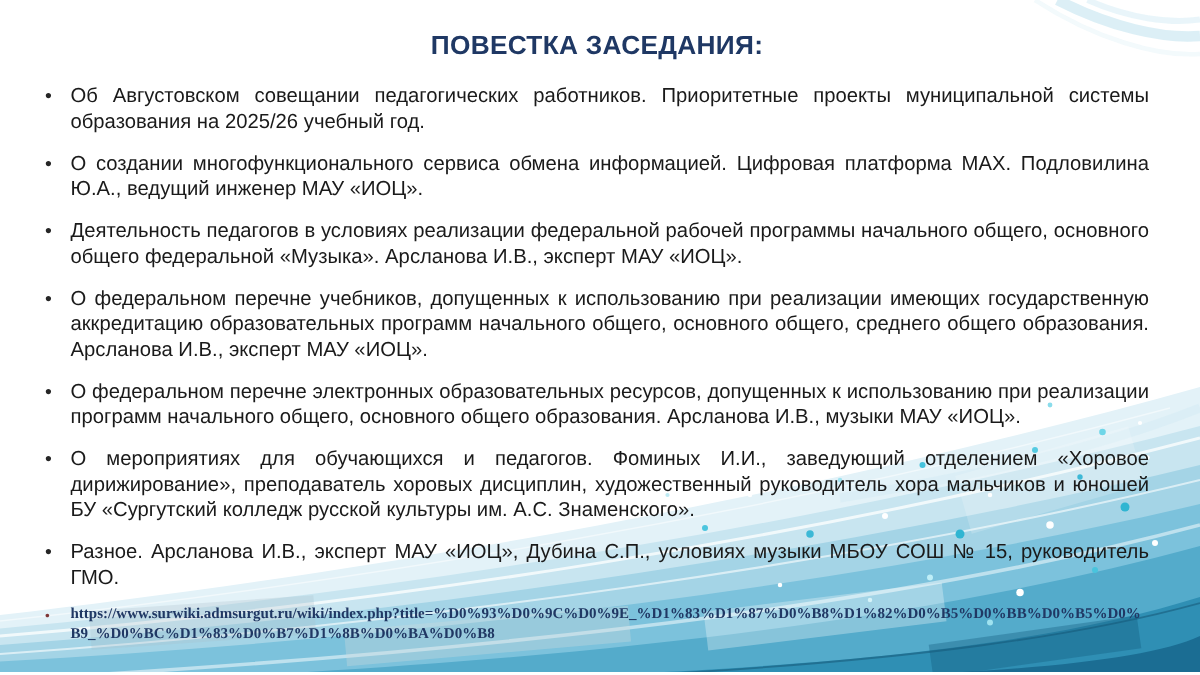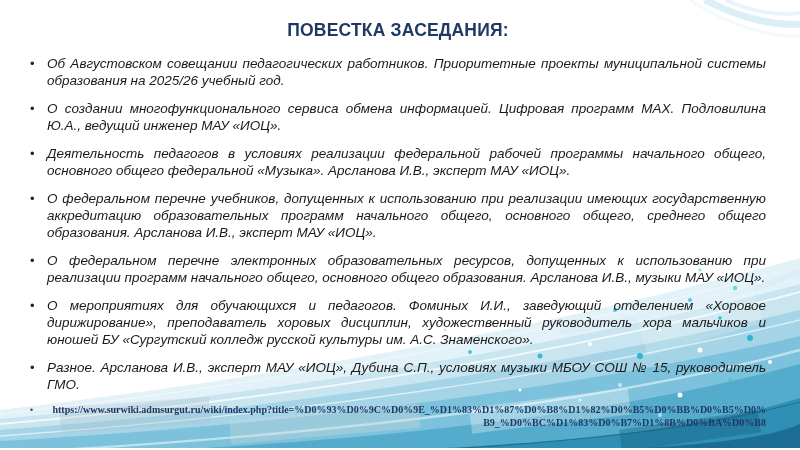--- a/index.html
+++ b/index.html
@@ -6,27 +6,27 @@
   body{width:800px;height:450px;overflow:hidden;background:#ffffff;
        font-family:"Liberation Sans","DejaVu Sans",sans-serif;}
   .slide{position:relative;width:800px;height:448px;background:#ffffff;overflow:hidden;}
   .deco{position:absolute;inset:0;width:800px;height:450px;z-index:0;pointer-events:none;}
   .content{position:relative;z-index:1;padding:18px 34px 0 30px;box-sizing:border-box;}
   .title{color:#1f3864;font-weight:bold;font-size:17.5px;text-align:center;
          letter-spacing:.2px;margin:2px 0 14px 0;}
   .bullet{display:flex;margin-bottom:11px;}
   .marker{flex:0 0 17px;color:#262626;font-size:13px;line-height:17px;text-align:left;}
   .btext{flex:1;color:#1a1a1a;font-size:13.5px;line-height:17px;
-         text-align:justify;text-align-last:left;font-style:italic;}
+         text-align:justify;text-align-last:left;}
   .link-row{margin-top:2px;margin-bottom:0;}
   .link-marker{color:#7d3535;font-size:9px;line-height:12px;flex:0 0 17px;}
   .link{display:block;flex:1;color:#203864;
         font-family:"Liberation Serif","DejaVu Serif",serif;font-weight:bold;
         font-size:10px;line-height:12.5px;text-decoration:none;
-        word-break:break-all;text-align:right;}
+        word-break:break-all;text-align:left;}
 </style>
 </head>
 <body>
 
 <div class="slide">
 
   <svg class="deco" viewBox="0 0 800 450" aria-hidden="true">
 
     <g>
       <path d="M0,450 L0,410 C240,382 520,336 800,258 L800,450 Z" fill="#e3f2f8"></path>
@@ -87,21 +87,21 @@
 
   <div class="content">
     <div class="title">ПОВЕСТКА ЗАСЕДАНИЯ:</div>
 
     <div class="bullet">
       <span class="marker">•</span>
       <span class="btext">Об Августовском совещании педагогических работников. Приоритетные проекты муниципальной системы образования на 2025/26 учебный год.</span>
     </div>
     <div class="bullet">
       <span class="marker">•</span>
-      <span class="btext">О создании многофункционального сервиса обмена информацией. Цифровая программ MAX. Подловилина Ю.А., ведущий инженер МАУ «ИОЦ».</span>
+      <span class="btext">О создании многофункционального сервиса обмена информацией. Цифровая платформа MAX. Подловилина Ю.А., ведущий инженер МАУ «ИОЦ».</span>
     </div>
     <div class="bullet">
       <span class="marker">•</span>
       <span class="btext">Деятельность педагогов в условиях реализации федеральной рабочей программы начального общего, основного общего федеральной «Музыка». Арсланова И.В., эксперт МАУ «ИОЦ».</span>
     </div>
     <div class="bullet">
       <span class="marker">•</span>
       <span class="btext">О федеральном перечне учебников, допущенных к использованию при реализации имеющих государственную аккредитацию образовательных программ начального общего, основного общего, среднего общего образования. Арсланова И.В., эксперт МАУ «ИОЦ».</span>
     </div>
     <div class="bullet">

